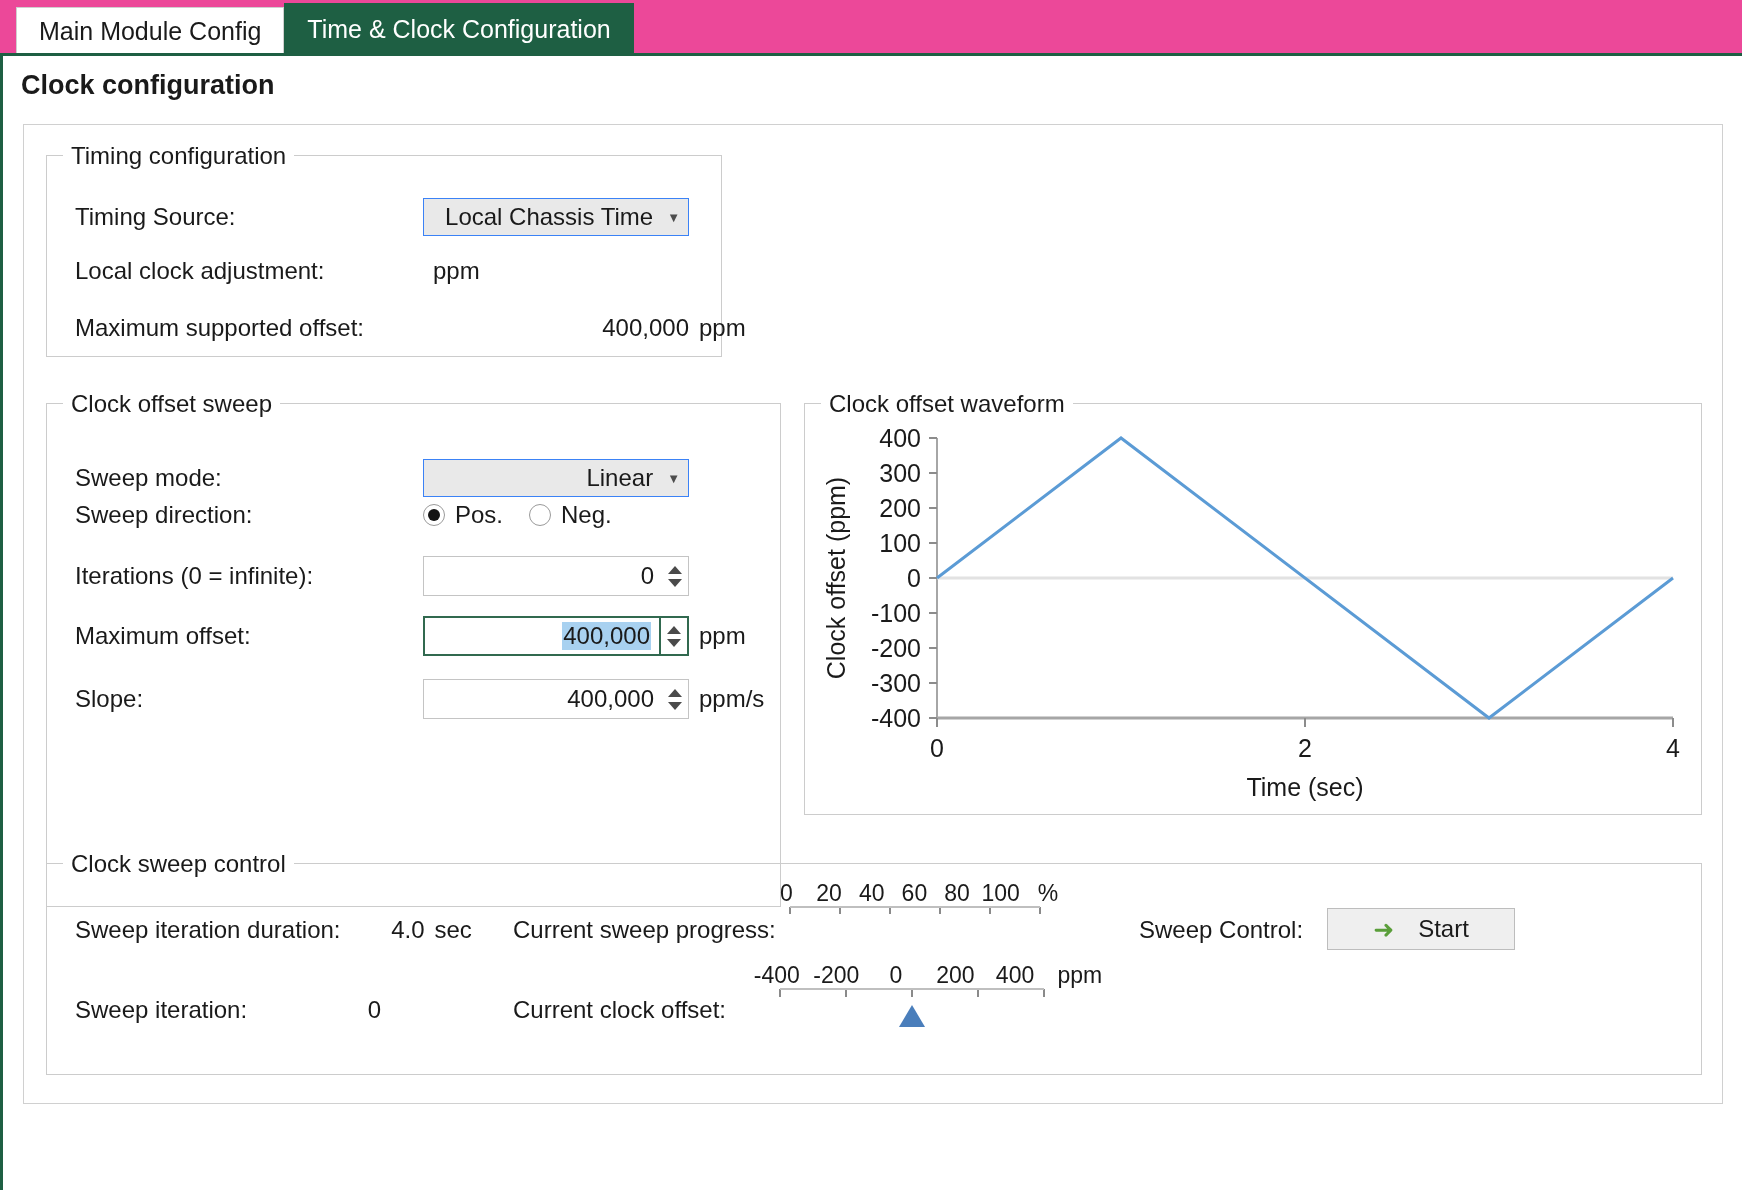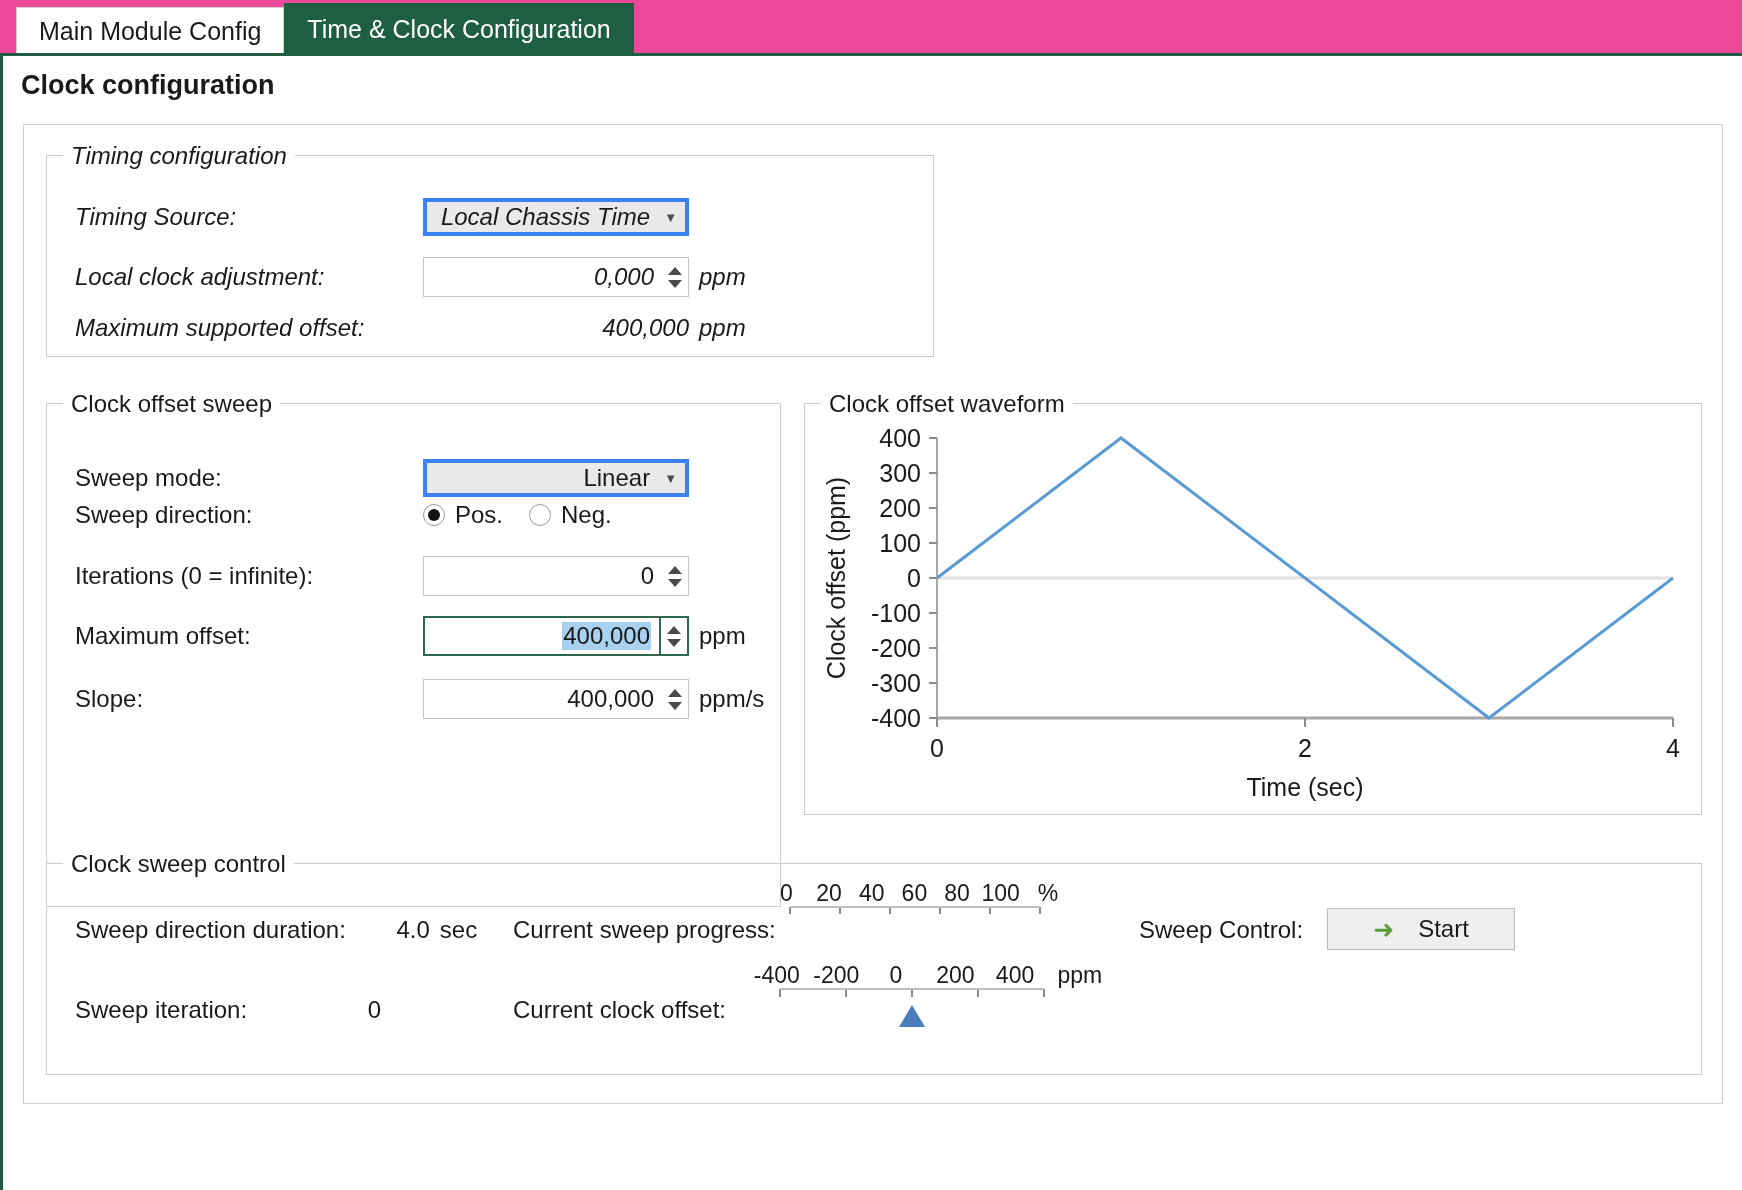--- a/index.html
+++ b/index.html
@@ -84,21 +84,21 @@
     position: absolute;
     top: -14px;
     left: 16px;
     background: #ffffff;
     padding: 0 8px;
     font-size: 24px;
     color: #1a1a1a;
     white-space: nowrap;
   }
 
-  #grp-timing   { left: 22px;  top: 30px;  width: 888px; height: 202px; font-style: italic; }
+  #grp-timing   { left: 22px;  top: 30px;  width: 676px; height: 202px; }
   #grp-sweep    { left: 22px;  top: 278px; width: 735px; height: 504px; }
   #grp-waveform { left: 780px; top: 278px; width: 898px; height: 412px; }
   #grp-control  { left: 22px;  top: 738px; width: 1656px; height: 212px; }
 
   
   .row {
     position: absolute;
     display: flex;
     align-items: center;
     white-space: nowrap;
@@ -109,21 +109,21 @@
     font-size: 24px;
     color: #1a1a1a;
     text-align: right;
   }
 
   
   .combo {
     width: 266px;
     height: 38px;
     background: #e9e9e9;
-    border: 4px solid #3b82f6;
+    border: 1px solid #3b82f6;
     box-sizing: border-box;
     display: flex;
     align-items: center;
     justify-content: flex-end;
     padding-right: 8px;
     font-size: 24px;
     cursor: pointer;
   }
   .combo .caret {
     margin-left: 14px;
@@ -253,27 +253,20 @@
       <div class="row" style="left:28px; top:42px;">
         <div class="lbl" style="width:348px;">Timing Source:</div>
         <div class="combo">
           <span>Local Chassis Time</span>
           <span class="caret">▼</span>
         </div>
       </div>
 
       <div class="row" style="left:28px; top:101px;">
         <div class="lbl" style="width:348px;">Local clock adjustment:</div>
-        <div class="spin">
-          <div class="val">0,000</div>
-          <div class="arrows">
-            <div class="up"></div>
-            <div class="dn"></div>
-          </div>
-        </div>
         <div class="unit">ppm</div>
       </div>
 
       <div class="row" style="left:28px; top:158px;">
         <div class="lbl" style="width:348px;">Maximum supported offset:</div>
         <div class="static-val" style="width:266px;">400,000</div>
         <div class="unit">ppm</div>
       </div>
     </div>
 
@@ -371,21 +364,21 @@
             <text x="26" y="154" text-anchor="middle" font-family="&quot;Liberation Sans&quot;, sans-serif" font-size="25" fill="#1a1a1a" transform="rotate(-90 26 154)">Clock offset (ppm)</text>
             <polyline points="118,154 302,14 670,294 854,154" fill="none" stroke="#5b9bd5" stroke-width="3"></polyline>
           </svg>
       </div>
     </div>
 
     <div class="group" id="grp-control">
       <div class="legend">Clock sweep control</div>
 
       <div class="row" style="left:28px; top:52px;">
-        <div class="lbl">Sweep direction duration:</div>
+        <div class="lbl">Sweep iteration duration:</div>
         <div class="static-val" style="width:70px; margin-left:14px;">4.0</div>
         <div class="unit">sec</div>
       </div>
 
       <div class="row" style="left:28px; top:132px;">
         <div class="lbl">Sweep iteration:</div>
         <div class="static-val" style="width:120px; margin-left:14px;">0</div>
       </div>
 
       <div class="row" style="left:466px; top:52px;">

